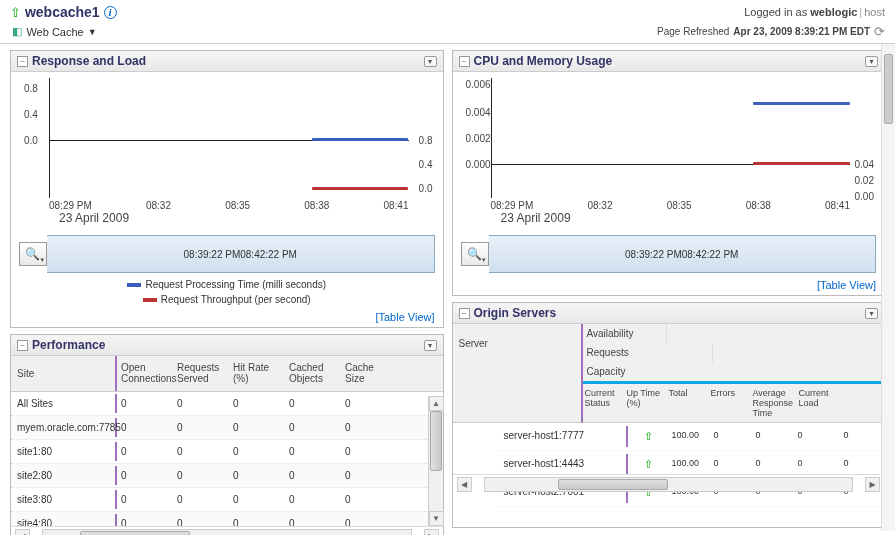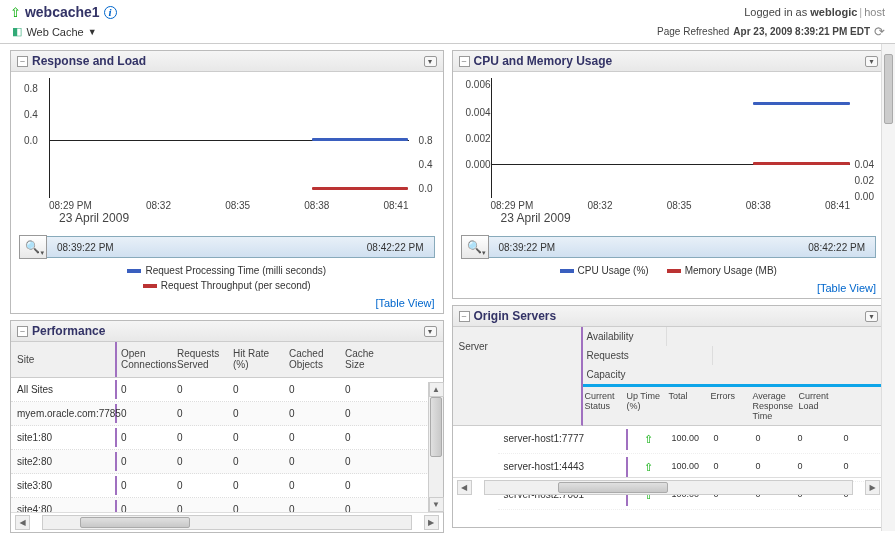--- a/index.html
+++ b/index.html
@@ -38,21 +38,21 @@
 .yr { position: absolute; right: -24px; font-size: 10px; color: #444; transform: translateY(-50%); }
 .series-line { position: absolute; height: 3px; border-radius: 1px; }
 .blue { background: #3a5fbf; }
 .red { background: #b33; }
 .xticks { display: flex; justify-content: space-between; margin-left: 30px; margin-right: 26px; font-size: 10px; color: #444; margin-top: 2px; }
 .xdate { margin-left: 40px; font-size: 12px; color: #444; }
 
 .time-slider { display: flex; align-items: center; gap: 0; margin: 6px 8px 4px; }
 .slider-btn { width: 28px; height: 24px; border: 1px solid #999; background: linear-gradient(#fff,#e8e8e8); display: flex; align-items: center; justify-content: center; font-size: 12px; position: relative; }
 .slider-btn::after { content: '▾'; font-size: 7px; position: absolute; bottom: 1px; right: 2px; color: #555; }
-.slider-track { flex: 1; height: 22px; border: 1px solid #8ab; border-left: none; background: linear-gradient(#e8f0f8,#d0e0f0); display: flex; align-items: center; justify-content: space-between; padding: 0 10px; font-size: 10px; color: #333; }
+.slider-track { flex: 1; height: 38px; border: 1px solid #8ab; border-left: none; background: linear-gradient(#e8f0f8,#d0e0f0); display: flex; align-items: center; justify-content: center; padding: 0 10px; font-size: 10px; color: #333; }
 
 .legend { display: flex; gap: 18px; justify-content: center; padding: 2px 0 4px; font-size: 10px; color: #333; }
 .legend-item { display: flex; align-items: center; gap: 4px; }
 .legend-swatch { width: 14px; height: 4px; }
 .table-view { text-align: right; padding: 2px 8px 4px; }
 .table-view a { color: #06c; text-decoration: none; }
 
 .tbl-wrap { height: 170px; display: flex; flex-direction: column; }
 .tbl-head { display: flex; background: #f0f0f0; border-bottom: 1px solid #ccc; font-size: 10px; color: #444; }
 .tbl-body { flex: 1; overflow: hidden; position: relative; }
@@ -284,30 +284,20 @@
         </div>
         <div class="xdate">23 April 2009</div>
       </div>
       <div class="time-slider">
         <div class="slider-btn">🔍</div>
         <div class="slider-track">
           <span>08:39:22 PM</span>
           <span>08:42:22 PM</span>
         </div>
       </div>
-      <div class="legend">
-        <div class="legend-item">
-            <span class="legend-swatch blue"></span>
-            <span>CPU Usage (%)</span>
-          </div>
-        <div class="legend-item">
-            <span class="legend-swatch red"></span>
-            <span>Memory Usage (MB)</span>
-          </div>
-      </div>
       <div class="table-view"><a href="#">[Table View]</a></div>
     </div>
 
     <div class="panel" style="flex:1; display:flex; flex-direction:column;">
       <div class="panel-hd">
         <div class="panel-hd-left">
           <span class="collapse-icon">–</span>
           <span class="panel-title">Origin Servers</span>
         </div>
         <span class="panel-menu">▾</span>

